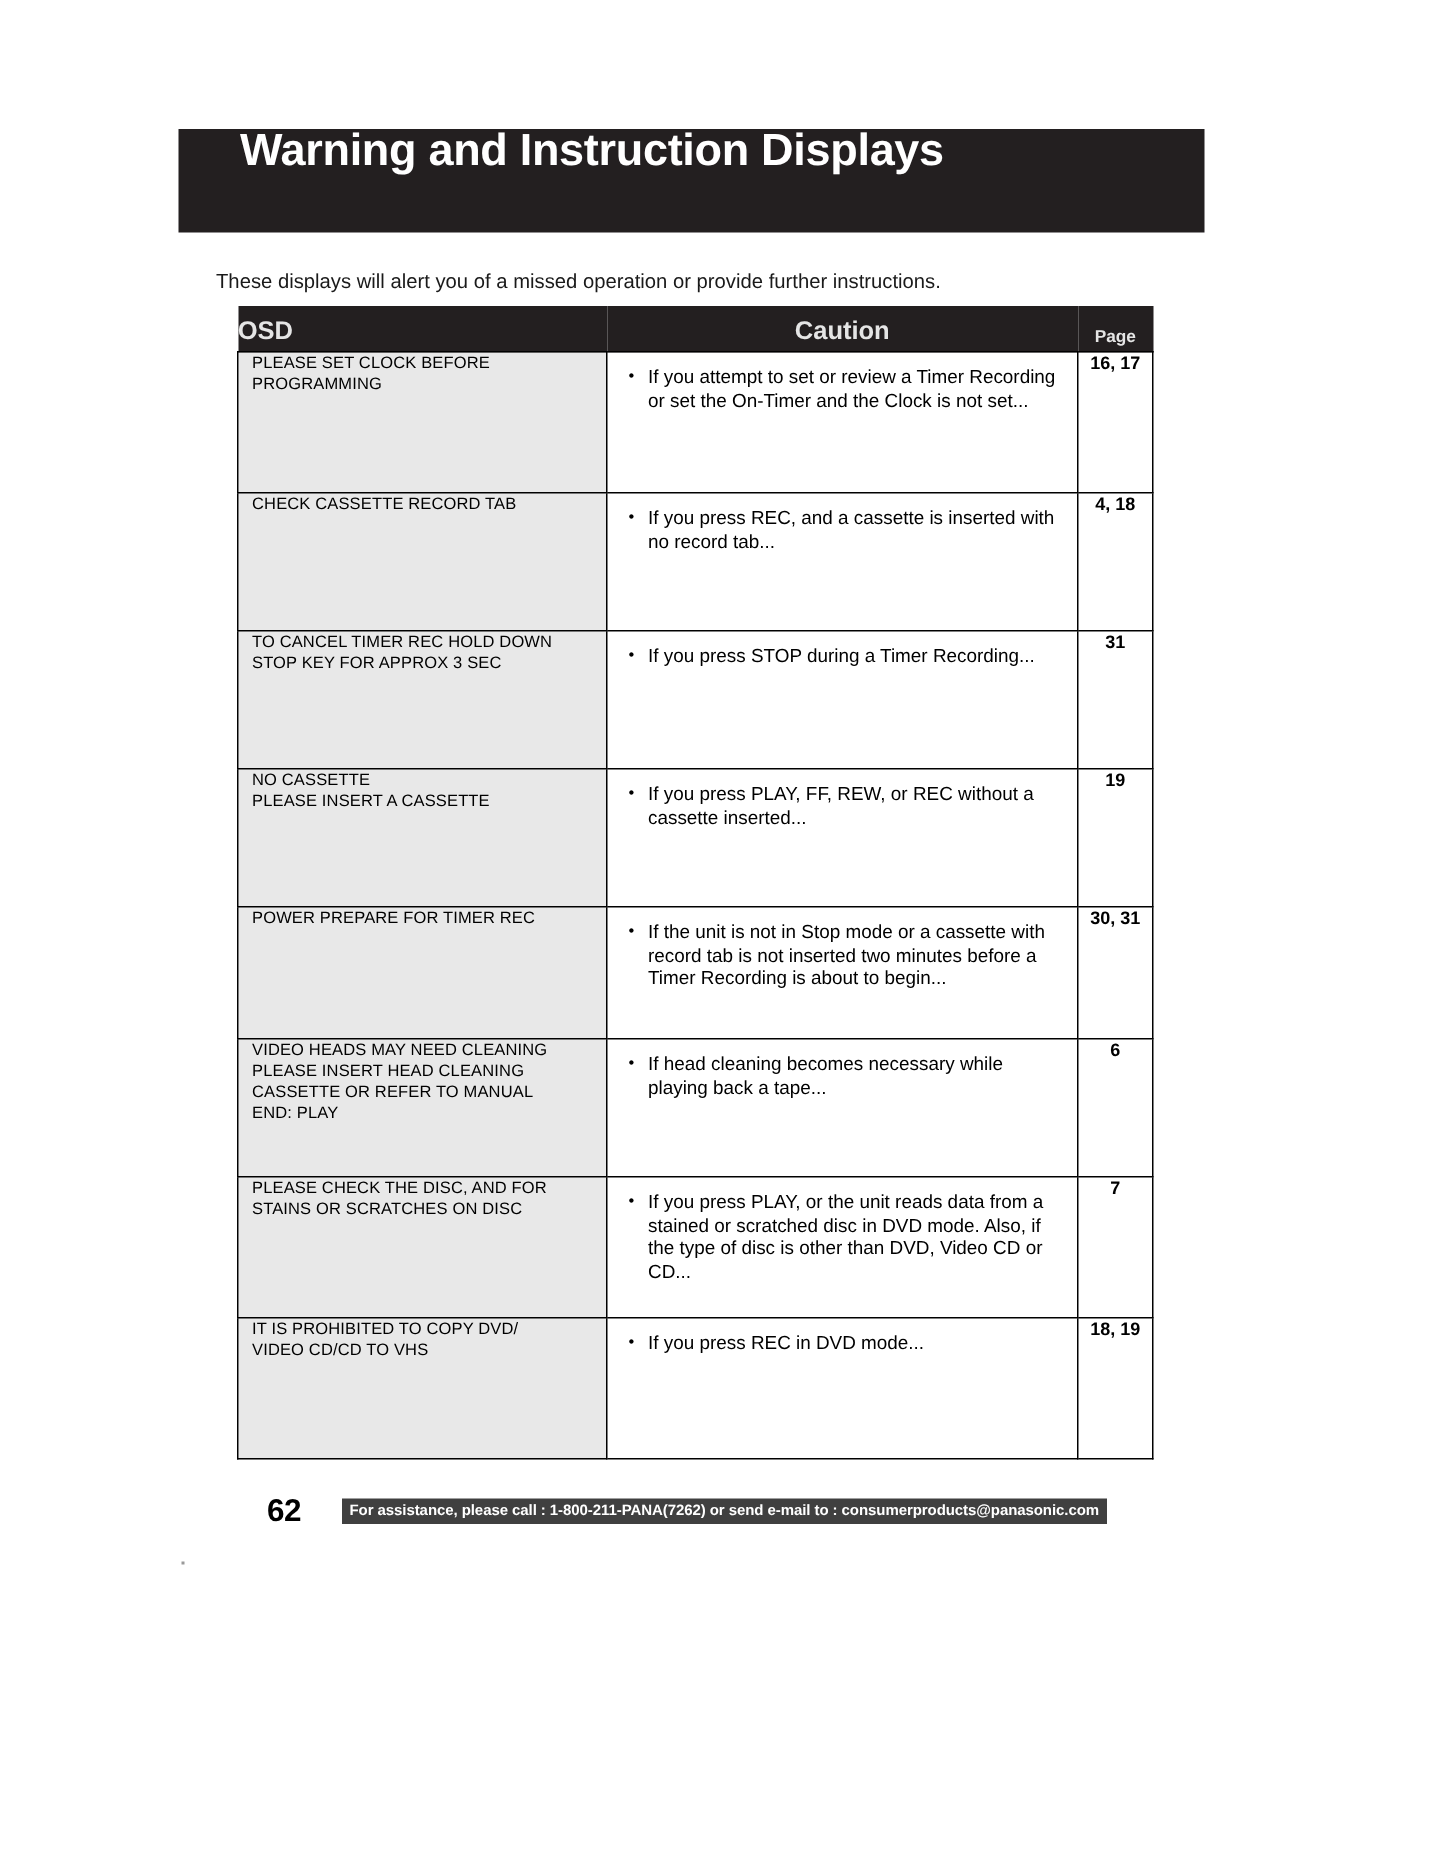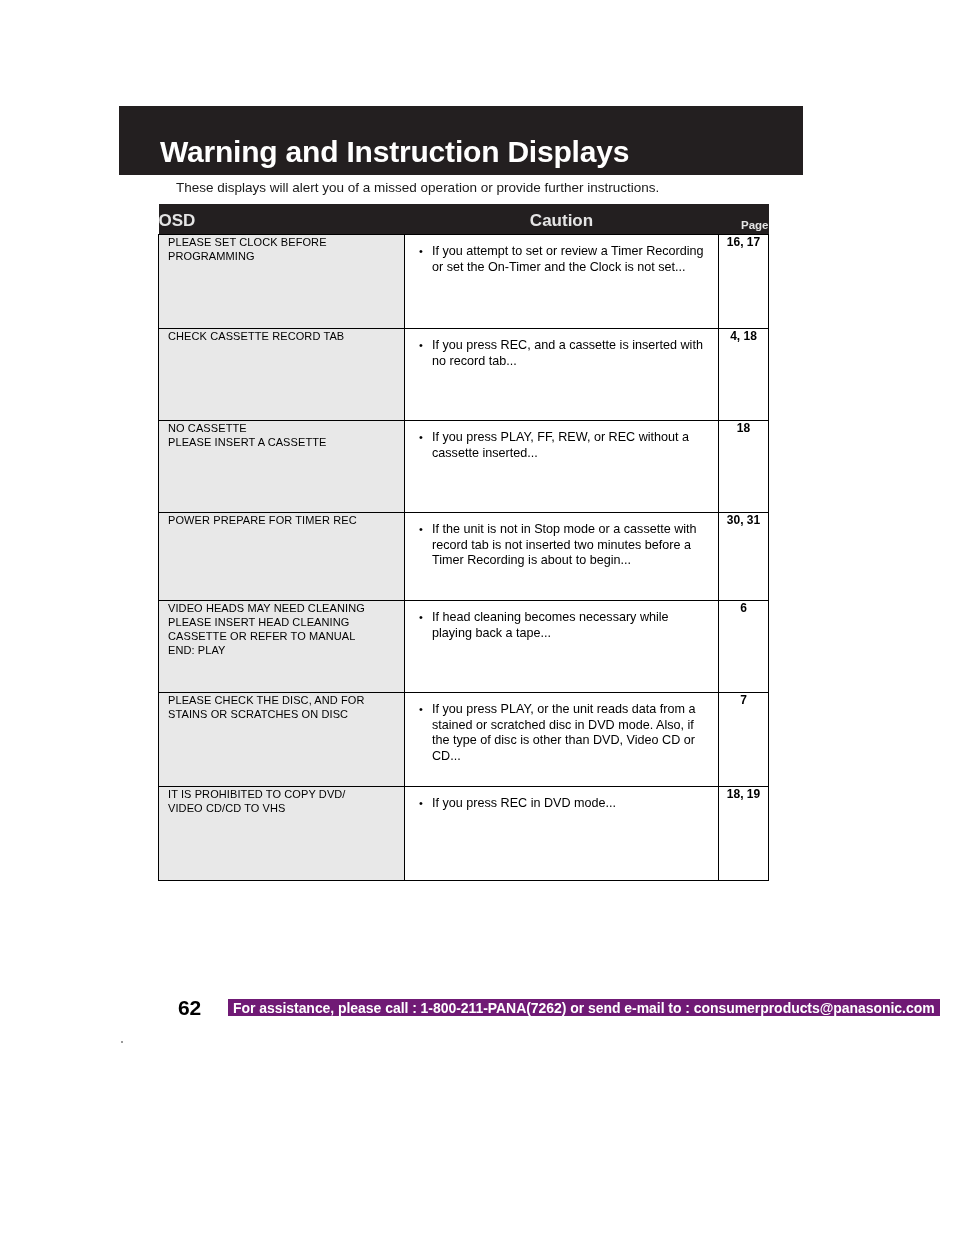--- a/index.html
+++ b/index.html
@@ -13,40 +13,40 @@
     position: relative;
     font-family: "Liberation Sans", sans-serif;
     color: #000000;
     overflow: hidden;
   }
 
   
   .title-bar {
     position: absolute;
     left: 119px;
-    top: 106px;
+    top: 86px;
     width: 684px;
     height: 69px;
     background: #231f20;
     display: flex;
-    align-items: flex-end;
+    align-items: flex-start;
   }
   .title-bar .title-text {
     color: #ffffff;
     font-size: 30px;
     font-weight: bold;
     letter-spacing: -0.2px;
     padding: 0 0 8px 41px;
     line-height: 1;
   }
 
   
   .intro {
     position: absolute;
-    left: 176px;
+    left: 144px;
     top: 180px;
     font-size: 13.5px;
     line-height: 1.2;
     color: #1a1a1a;
     white-space: nowrap;
   }
 
   
   .osd-table {
     position: absolute;
@@ -72,21 +72,21 @@
   th.h-osd {
     text-align: left;
     padding-left: 11px;
     font-size: 17px;
   }
   th.h-caution {
     font-size: 17px;
     padding-right: 46px;
   }
   th.h-page {
-    text-align: right;
+    text-align: center;
     font-size: 11.5px;
     padding-bottom: 5px;
   }
 
   .osd-table tbody td {
     border: 1px solid #000000;
     vertical-align: top;
   }
 
   td.osd-cell {
@@ -149,23 +149,23 @@
     top: 996px;
     font-size: 21px;
     font-weight: bold;
     letter-spacing: -0.3px;
   }
   .footer-bar {
     position: absolute;
     left: 228px;
     top: 999px;
     height: 17px;
-    background: #701a75;
+    background: #404040;
     color: #ffffff;
-    font-size: 14px;
+    font-size: 10px;
     font-weight: bold;
     display: flex;
     align-items: center;
     padding: 0 5px;
     white-space: nowrap;
     letter-spacing: -0.05px;
   }
   .speck {
     position: absolute;
     left: 121px;
@@ -215,31 +215,43 @@
           <span class="osd-inner">CHECK CASSETTE RECORD TAB</span>
         </td>
         <td class="caution-cell">
           <div class="bullet-row">
             <span class="bullet-dot">•</span>
             <span class="bullet-text">If you press REC, and a cassette is inserted with no record tab...</span>
           </div>
         </td>
         <td class="page-cell">4, 18</td>
       </tr>
+      <tr class="r2">
+        <td class="osd-cell">
+          <span class="osd-inner">TO CANCEL TIMER REC HOLD DOWN<br>STOP KEY FOR APPROX 3 SEC</span>
+        </td>
+        <td class="caution-cell">
+          <div class="bullet-row">
+            <span class="bullet-dot">•</span>
+            <span class="bullet-text">If you press STOP during a Timer Recording...</span>
+          </div>
+        </td>
+        <td class="page-cell">31</td>
+      </tr>
       <tr class="r3">
         <td class="osd-cell">
           <span class="osd-inner">NO CASSETTE<br>PLEASE INSERT A CASSETTE</span>
         </td>
         <td class="caution-cell">
           <div class="bullet-row">
             <span class="bullet-dot">•</span>
             <span class="bullet-text">If you press PLAY, FF, REW, or REC without a cassette inserted...</span>
           </div>
         </td>
-        <td class="page-cell">18</td>
+        <td class="page-cell">19</td>
       </tr>
       <tr class="r4">
         <td class="osd-cell">
           <span class="osd-inner">POWER PREPARE FOR TIMER REC</span>
         </td>
         <td class="caution-cell">
           <div class="bullet-row">
             <span class="bullet-dot">•</span>
             <span class="bullet-text">If the unit is not in Stop mode or a cassette with record tab is not inserted two minutes before a Timer Recording is about to begin...</span>
           </div>

